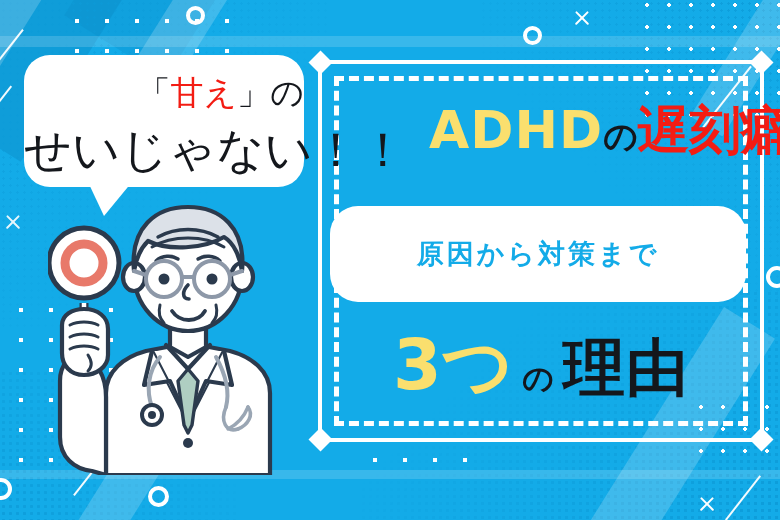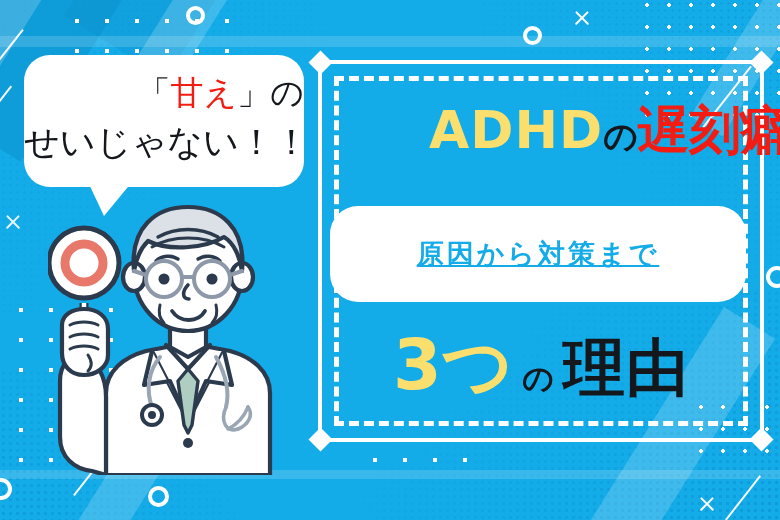--- a/index.html
+++ b/index.html
@@ -135,21 +135,21 @@
   .hl-no{ color:#14171C; font-size:34px; }
   .hl-red{ color:#F31C13; position:relative; }
 
   
   .pill{
     position:absolute; left:330px; top:206px; width:416px; height:96px;
     background:#ffffff; border-radius:28px;
     display:flex; align-items:center; justify-content:center;
   }
   .pill-text{
-    color:#13ABE8; font-size:27px; font-weight:bold; letter-spacing:3px;text-decoration:underline;
+    color:#13ABE8; font-size:27px; font-weight:bold; letter-spacing:3px;
   }
 
   
   .bottomline{
     position:absolute; left:318px; top:330px; width:446px;
     text-align:center; white-space:nowrap; line-height:1;
   }
   .bl-3{ color:#FADF6E; font-size:70px; font-weight:bold; }
   .bl-no{ color:#14171C; font-size:31px; font-weight:bold; margin:0 9px; }
   .bl-riyu{ color:#14171C; font-size:62px; font-weight:bold; letter-spacing:1px;margin-top:24px; }
@@ -165,21 +165,21 @@
     border-right:28px solid transparent;
     border-top:34px solid #ffffff;
   }
   .bubble-l1{
     position:absolute; left:0; top:16px; width:100%;
     text-align:right; font-size:33px; font-weight:500; color:#14171C;
     white-space:nowrap;
   }
   .bubble-l2{
     position:absolute; left:0; top:64px; width:100%;
-    text-align:center; font-size:35px; font-weight:500; color:#14171C;
+    text-align:center; font-size:47px; font-weight:500; color:#14171C;
     white-space:nowrap;
   }
   .bub-red{ color:#F31C13; }
 
   
   .doctor{ position:absolute; left:48px; top:185px; width:240px; height:290px; }
 </style>
 </head>
 <body>
 

